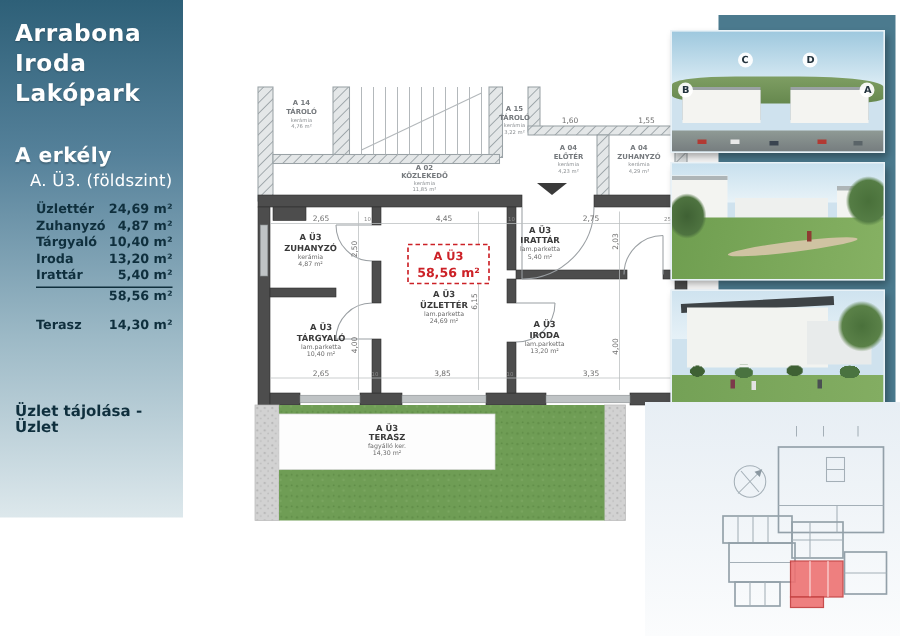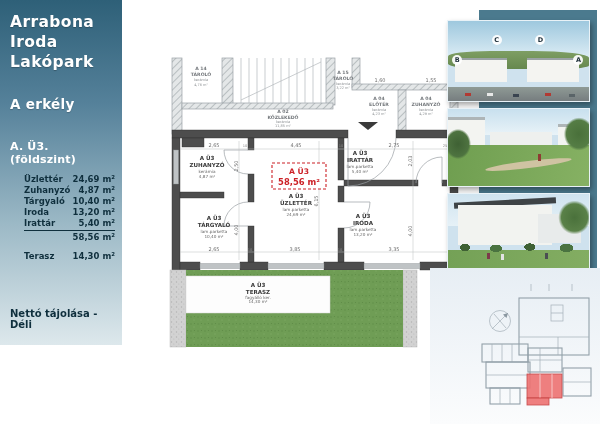--- a/index.html
+++ b/index.html
@@ -8,21 +8,21 @@
 
   
   .sidebar{
     position:absolute;left:0;top:0;width:122px;height:345px;
     background:linear-gradient(180deg,var(--sidebar-top,#2e6078) 0%,#55819a 30%,#9cb9c6 65%,var(--sidebar-bottom,#dde8ec) 100%);
     box-sizing:border-box;padding:12px 7px 0 10px;color:#fff;
   }
   .sb-title{font-size:15.5px;font-weight:bold;line-height:1.3;letter-spacing:.4px;text-shadow:0 1px 1px rgba(0,0,0,.25);}
   .sb-title span{display:block;}
   .sb-building{margin-top:24px;font-size:13.5px;font-weight:bold;letter-spacing:.3px;text-shadow:0 1px 1px rgba(0,0,0,.2);}
-  .sb-unit{margin-top:28px;font-size:11px;font-weight:bold;letter-spacing:.2px;}
+  .sb-unit{margin-top:2px;font-size:11px;font-weight:normal;letter-spacing:.2px;text-align:right;}
   .sb-listhead{margin-top:17px;font-size:9.5px;font-weight:bold;}
   .sb-list{margin-top:8px;padding-left:14px;font-size:8.5px;color:#0f2f3d;font-weight:bold;}
   .sb-row{display:flex;justify-content:space-between;line-height:11px;}
   .sb-total{border-top:1px solid #0f2f3d;display:flex;justify-content:flex-end;line-height:12px;margin-top:1px;}
   .sb-terr-head{margin-top:11px;font-size:10.5px;font-weight:bold;color:#0f2f3d;}
   .sb-terr-list{margin-top:8px;padding-left:14px;font-size:8.5px;color:#0f2f3d;font-weight:bold;}
   .sb-orient{margin-top:46px;font-size:10px;font-weight:bold;color:#0f2f3d;}
 
   
   #plan{position:absolute;left:150px;top:38px;width:320px;height:386px;}
@@ -134,21 +134,21 @@
       <div class="sb-total">
         <span>58,56 m²</span>
       </div>
     </div>
     <div class="sb-terr-list">
       <div class="sb-row">
         <span>Terasz</span>
         <span>14,30 m²</span>
       </div>
     </div>
-    <div class="sb-orient">Nettó tájolása - Déli</div>
+    <div class="sb-orient">Üzlet tájolása - Üzlet</div>
   </div>
 
   <svg id="plan" viewBox="150 38 320 386">
     <defs>
       <pattern id="hatch" width="5" height="5" patternUnits="userSpaceOnUse" patternTransform="rotate(45)">
         <rect width="5" height="5" fill="#e4e7e8"></rect>
         <line x1="0" y1="0" x2="0" y2="5" stroke="#9aa2a6" stroke-width="1.2"></line>
       </pattern>
       <pattern id="concrete" width="5" height="5" patternUnits="userSpaceOnUse">
         <rect width="5" height="5" fill="#d2d2d2"></rect>

